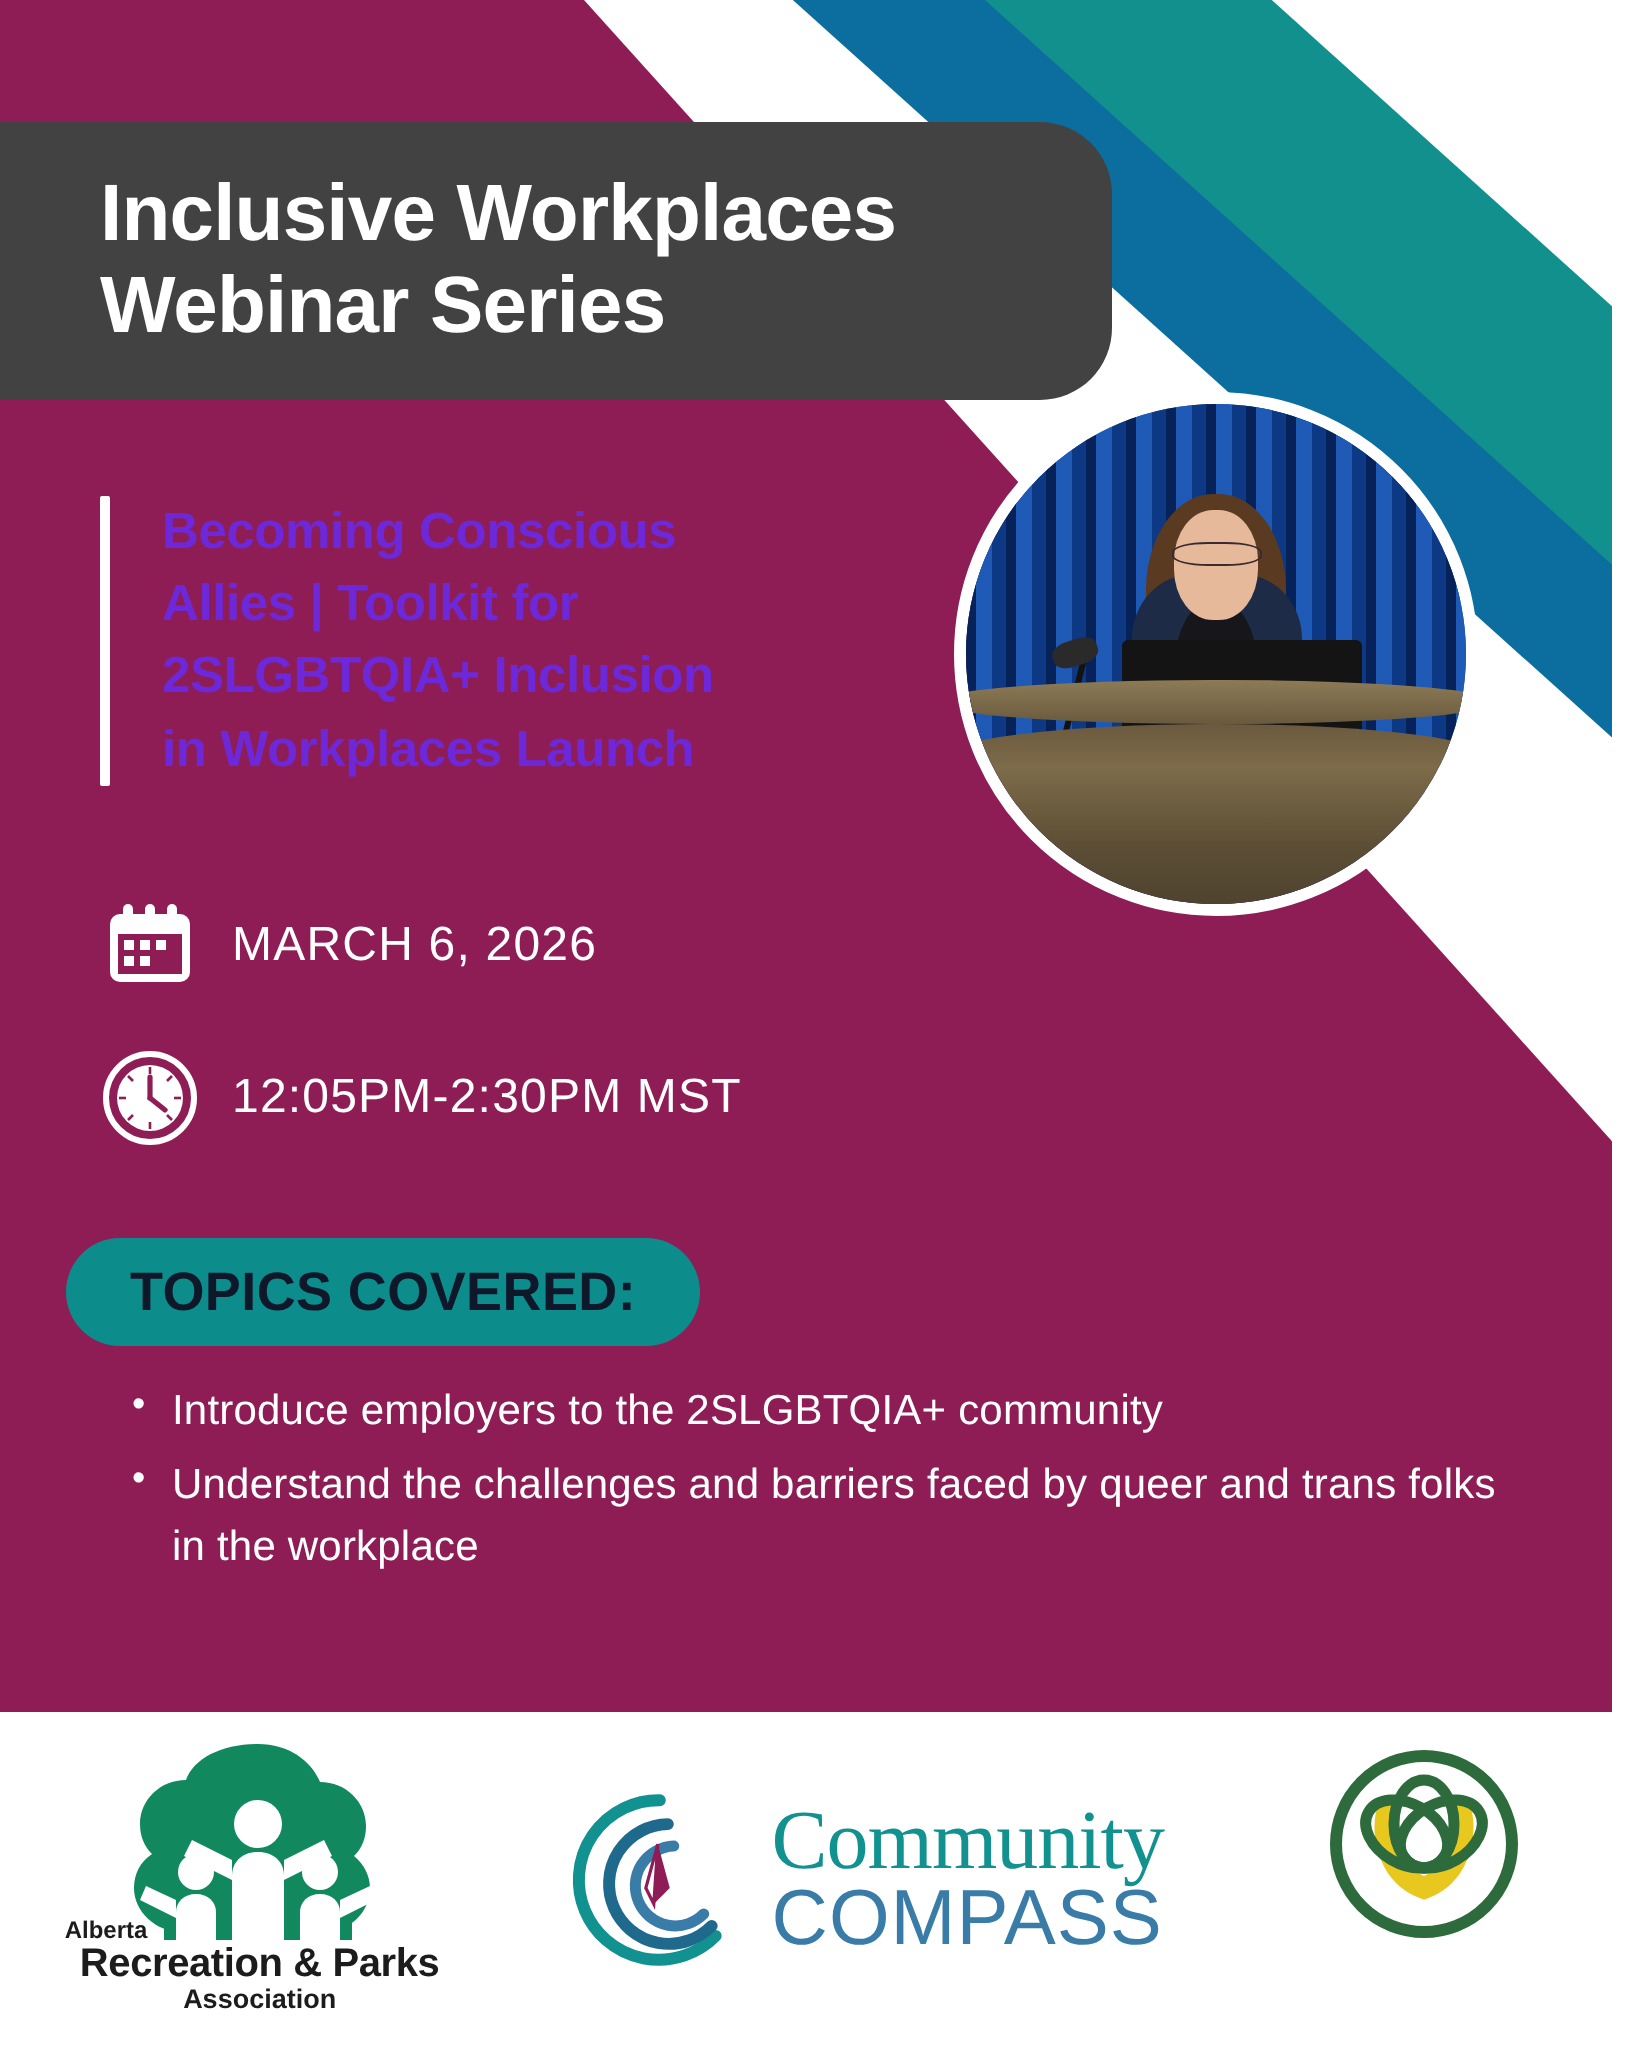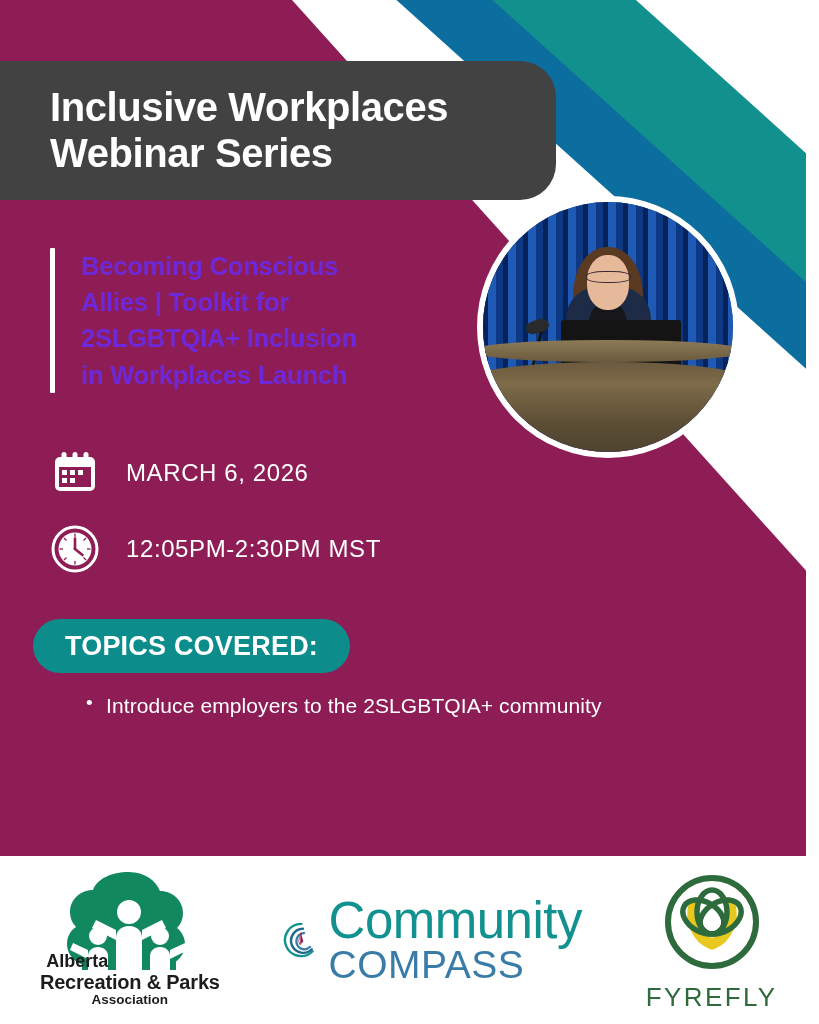--- a/index.html
+++ b/index.html
@@ -120,50 +120,50 @@
 
   .info-icon {
     width: 58px;
     height: 58px;
     flex: none;
     display: flex;
     align-items: center;
     justify-content: center;
   }
   .info-label {
-    margin-left: 22px;
+    margin-left: 12px;
     color: #ffffff;
     font-size: 24px;
     font-weight: 300;
     letter-spacing: 0.6px;
   }
 
   
   .topics-badge {
     position: absolute;
     left: 33px;
     top: 619px;
     height: 54px;
     padding: 0 32px;
     background: var(--teal-badge);
     border-radius: 27px;
     display: flex;
     align-items: center;
   }
   .topics-badge-label {
-    color: #ffffff;
+    color: #0f172a;
     font-size: 27px;
     font-weight: 700;
     letter-spacing: 0.2px;
   }
 
   
   .topics-list {
     position: absolute;
-    left: 84px;
+    left: 64px;
     top: 690px;
     width: 700px;
     margin: 0;
     padding: 0;
     list-style: none;
   }
   .topics-list li {
     position: relative;
     padding-left: 22px;
     margin-bottom: 6px;
@@ -337,28 +337,28 @@
   .logo-arpa { width: 215px; height: 140px; }
   .arpa-text {
     position: absolute;
     left: 0;
     bottom: 2px;
     width: 100%;
     text-align: center;
     color: #1c1c1c;
     line-height: 1.08;
   }
-  .arpa-l1 { font-size: 18px; font-weight: 700; text-align: left; margin-left: 24px; }
+  .arpa-l1 { font-size: 12px; font-weight: 700; text-align: left; margin-left: 10px; }
   .arpa-l2 { font-size: 20px;   font-weight: 700; letter-spacing: -0.2px; }
   .arpa-l3 { font-size: 13.5px; font-weight: 700; }
 
   
   .logo-compass { width: 300px; height: 110px; display: flex; align-items: center; }
   .compass-words { margin-left: 8px; line-height: 0.96; }
-  .compass-w1 { font-size: 51px; font-weight: 400; color: var(--compass-teal); letter-spacing: -0.5px; }
+  .compass-w1 { font-size: 42px; font-weight: 400; color: var(--compass-teal); letter-spacing: -0.5px; font-family: Liberation Serif, serif; }
   .compass-w2 { font-size: 39px; font-weight: 400; color: var(--compass-blue); letter-spacing: 0.5px; }
 
   
   .logo-fyrefly { width: 170px; height: 140px; text-align: center; }
   .fyrefly-word {
     margin-top: 4px;
     font-size: 26px;
     font-weight: 400;
     color: var(--fyrefly-green);
     letter-spacing: 2.4px;
@@ -445,20 +445,21 @@
     </span>
     <span class="info-label">12:05PM-2:30PM MST</span>
   </div>
 
   <div class="topics-badge">
     <span class="topics-badge-label">TOPICS COVERED:</span>
   </div>
 
   <ul class="topics-list">
     <li>Introduce employers to the 2SLGBTQIA+ community</li>
+    <li>Understand the challenges and barriers faced by queer and trans folks in the workplace</li>
   </ul>
 
   <div class="logos">
 
     <div class="logo logo-arpa">
       <svg width="215" height="120" viewBox="0 0 215 120">
         <g fill="#12885f">
           <path d="M107 2c16 0 27 9 31 19 13 0 23 10 23 22 0 6-2 11-6 15 5 4 8 10 8 16 0 12-10 22-23 22H69c-13 0-24-10-24-22 0-7 3-13 9-17-4-4-6-9-6-15 0-12 10-22 23-22 4-11 18-18 36-18z"></path>
           <rect x="60" y="88" width="94" height="12"></rect>
         </g>
@@ -497,17 +498,16 @@
     </div>
 
     <div class="logo logo-fyrefly">
       <svg width="104" height="104" viewBox="0 0 104 104">
         <circle cx="52" cy="52" r="44" fill="none" stroke="#2e6b3c" stroke-width="6"></circle>
         <path d="M34 34c-4 16 2 34 18 40 16-6 22-24 18-40" fill="none" stroke="#e8c81e" stroke-width="11" stroke-linecap="round"></path>
         <ellipse cx="52" cy="42" rx="15" ry="22" fill="none" stroke="#2e6b3c" stroke-width="5.5"></ellipse>
         <ellipse cx="52" cy="42" rx="15" ry="22" fill="none" stroke="#2e6b3c" stroke-width="5.5" transform="rotate(60 52 52)"></ellipse>
         <ellipse cx="52" cy="42" rx="15" ry="22" fill="none" stroke="#2e6b3c" stroke-width="5.5" transform="rotate(-60 52 52)"></ellipse>
       </svg>
-      <div class="fyrefly-word">FYREFLY</div>
     </div>
 
   </div>
 </div>
 
 </body></html>

